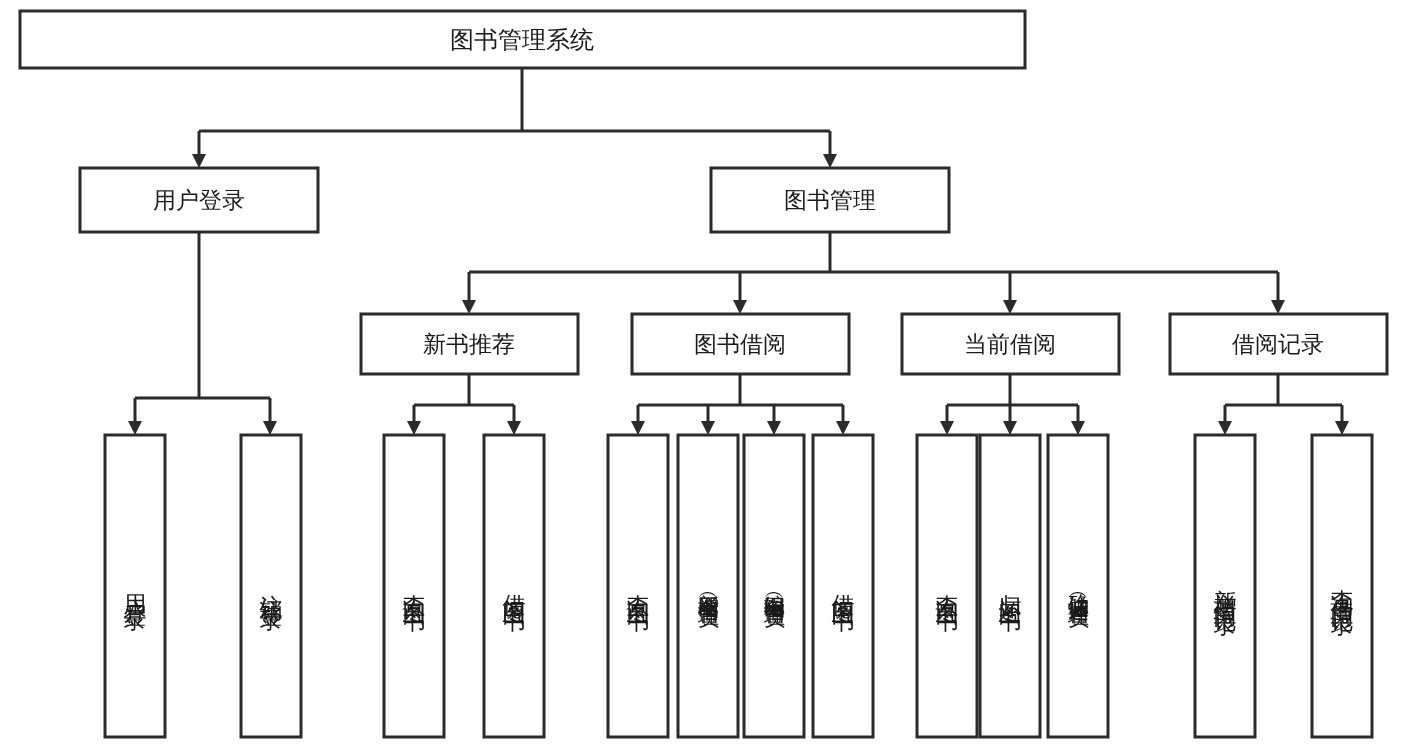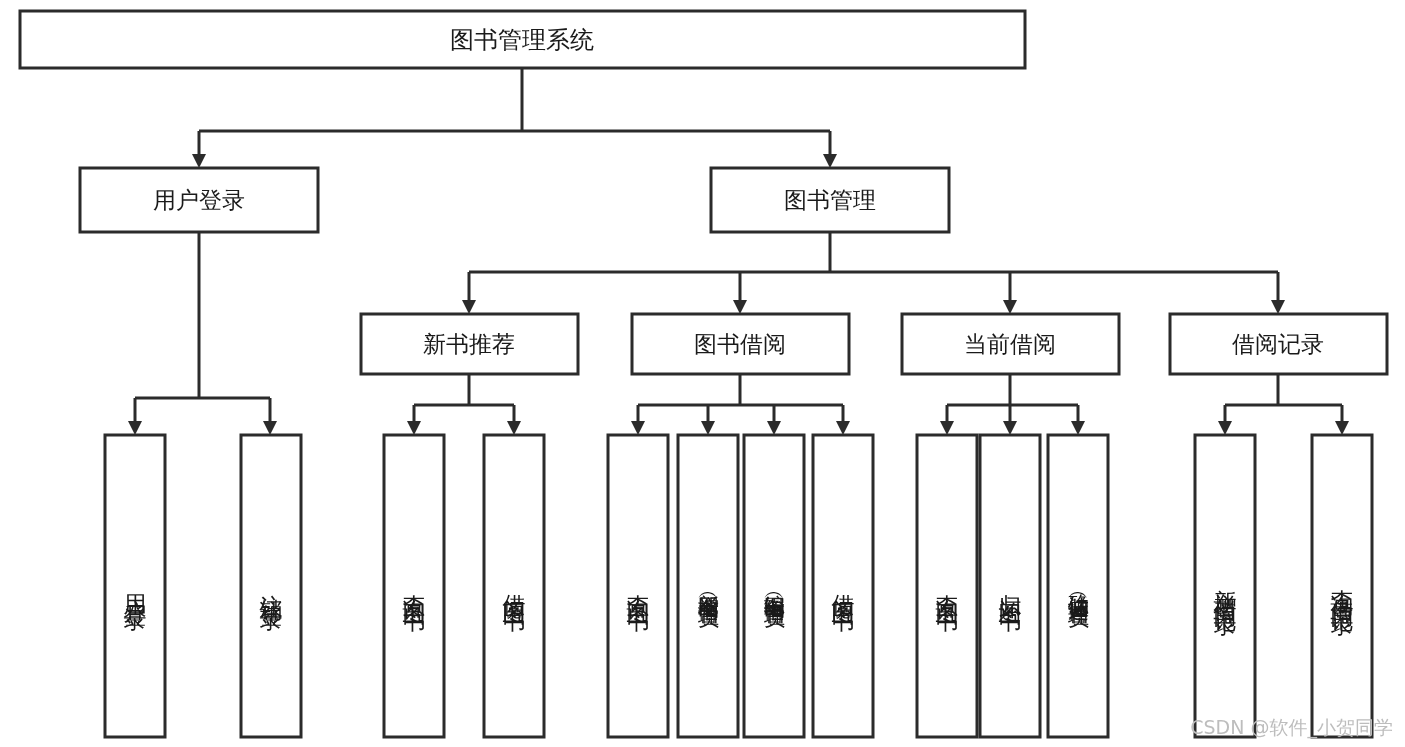--- a/index.html
+++ b/index.html
@@ -249,14 +249,13 @@
         <span style="writing-mode: vertical-rl; text-orientation: upright; font-family: &quot;DejaVu Sans&quot;, &quot;Liberation Sans&quot;, sans-serif; font-size: 21px; color: rgb(26, 26, 26); letter-spacing: 2px; line-height: 1; white-space: nowrap;">确认归还（管理员）</span>
       </div>
       <div style="position: absolute; left: 1195px; top: 435px; width: 60px; height: 302px; display: flex; align-items: center; justify-content: center; pointer-events: none;">
         <span style="writing-mode: vertical-rl; text-orientation: upright; font-family: &quot;DejaVu Sans&quot;, &quot;Liberation Sans&quot;, sans-serif; font-size: 23px; color: rgb(26, 26, 26); letter-spacing: 5px; line-height: 1; white-space: nowrap;">新增借阅记录</span>
       </div>
       <div style="position: absolute; left: 1312px; top: 435px; width: 60px; height: 302px; display: flex; align-items: center; justify-content: center; pointer-events: none;">
         <span style="writing-mode: vertical-rl; text-orientation: upright; font-family: &quot;DejaVu Sans&quot;, &quot;Liberation Sans&quot;, sans-serif; font-size: 23px; color: rgb(26, 26, 26); letter-spacing: 5px; line-height: 1; white-space: nowrap;">查询借阅记录</span>
       </div>
     </div>
 
-  <div class="watermark">CSDN @软件_小贺同学</div>
 </div>
 
 </body></html>

